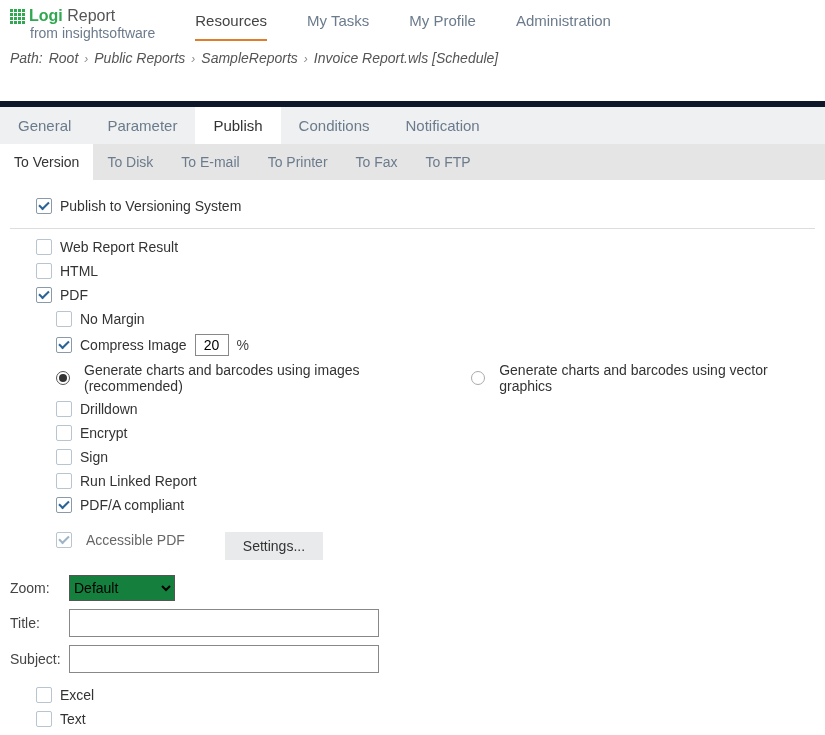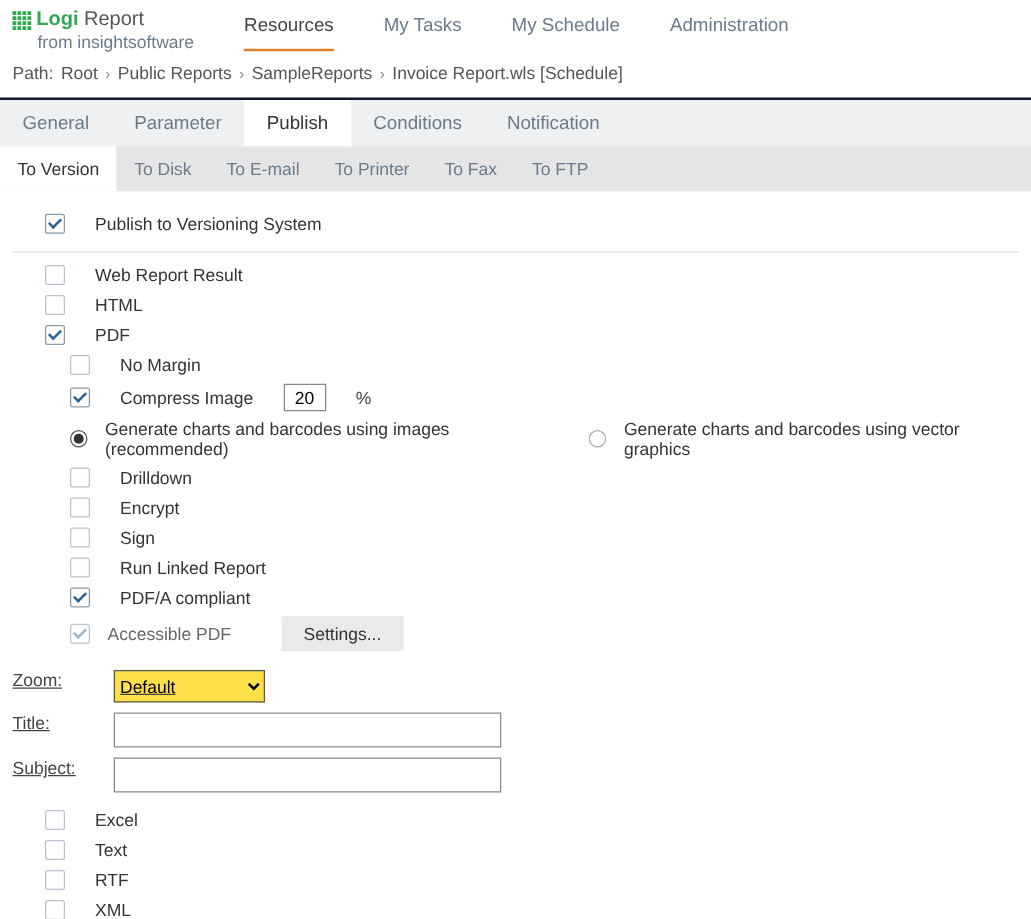--- a/index.html
+++ b/index.html
@@ -51,26 +51,28 @@
     border-bottom: 2px solid #e07c2a;
   }
   .breadcrumb {
     padding: 8px 10px 12px 10px;
     font-size: 14px;
     color:#555;
     display:flex;
     align-items:flex-end;
     gap:6px;
     flex-wrap: wrap;
+    font-style: italic;
   }
   .breadcrumb .sep { color:#888; font-size:12px; }
   .tabs1 {
     display:flex;
     background:#eef0f1;
-    border-top:2px solid #0f172a;
+    border-top:6px solid #0f172a;
+    margin-top:23px;
   }
   .tabs1 .tab {
     padding: 10px 18px;
     color:#6b7b8c;
     cursor:pointer;
     font-size:15px;
   }
   .tabs1 .tab.active {
     background:#fff;
     color:#333;
@@ -88,21 +90,21 @@
   .tabs2 .tab.active {
     background:#fff;
     color:#333;
   }
   .content {
     padding: 14px 10px 14px 10px;
   }
   .row {
     display:flex;
     align-items:center;
-    gap:24px;
+    gap:8px;
     padding: 3px 0;
     min-height: 24px;
   }
   .hr {
     border-top:1px solid #ddd;
     margin: 10px 0 6px 0;
   }
   .indent1 { padding-left: 26px; }
   .indent2 { padding-left: 46px; }
   .cb {
@@ -152,32 +154,31 @@
   .btn {
     background:#e8eaeb;
     border:none;
     padding:6px 18px;
     font-size:14px;
     color:#333;
     cursor:pointer;
   }
   .form-row {
     display:flex;
-    align-items:flex-start;
-    gap:26px;
+    align-items:center;
+    gap:4px;
     padding:4px 0;
-    text-decoration:underline;
   }
   .form-label { width:55px; text-align:left; }
   select.zoom {
-    width:121px;
+    width:106px;
     height:26px;
     border:1px solid #555;
     font-size:14px;
-    background:#fde047;
+    background:#15803d;
   }
   input.textfield {
     width:310px;
     height:28px;
     border:1px solid #888;
     padding:2px 6px;
     font-size:14px;
   }
   label { color:#333; }
   .muted { color:#666; }
@@ -208,21 +209,21 @@
       </span>
       <span class="logo-text">
         <span>Logi</span> <span class="logo-report">Report</span>
       </span>
     </div>
     <span class="logo-sub">from insightsoftware</span>
   </div>
   <div class="nav" id="main-nav">
       <div class="nav-item active">Resources</div>
       <div class="nav-item">My Tasks</div>
-      <div class="nav-item">My Schedule</div>
+      <div class="nav-item">My Profile</div>
       <div class="nav-item">Administration</div>
     </div>
 </div>
 
 <div class="breadcrumb" id="breadcrumb">
     <span>Path: </span>
     <span>Root</span>
     <span class="sep">›</span>
     <span>Public Reports</span>
     <span class="sep">›</span>
@@ -302,21 +303,21 @@
     <span class="cb light"></span>
     <label>Run Linked Report</label>
   </div>
   <div class="row indent2">
     <span class="cb checked"></span>
     <label>PDF/A compliant</label>
   </div>
   <div class="row indent2" style="gap:14px;">
     <span class="cb checked light"></span>
     <label class="muted">Accessible PDF</label>
-    <button class="btn" style="margin-left:26px;">Settings...</button>
+    <button class="btn" style="margin-left:26px;margin-top:12px;">Settings...</button>
   </div>
 
   <div style="height:8px;"></div>
 
   <div class="form-row indent2">
     <span class="form-label">Zoom:</span>
     <select class="zoom">
       <option>Default</option>
     </select>
   </div>

